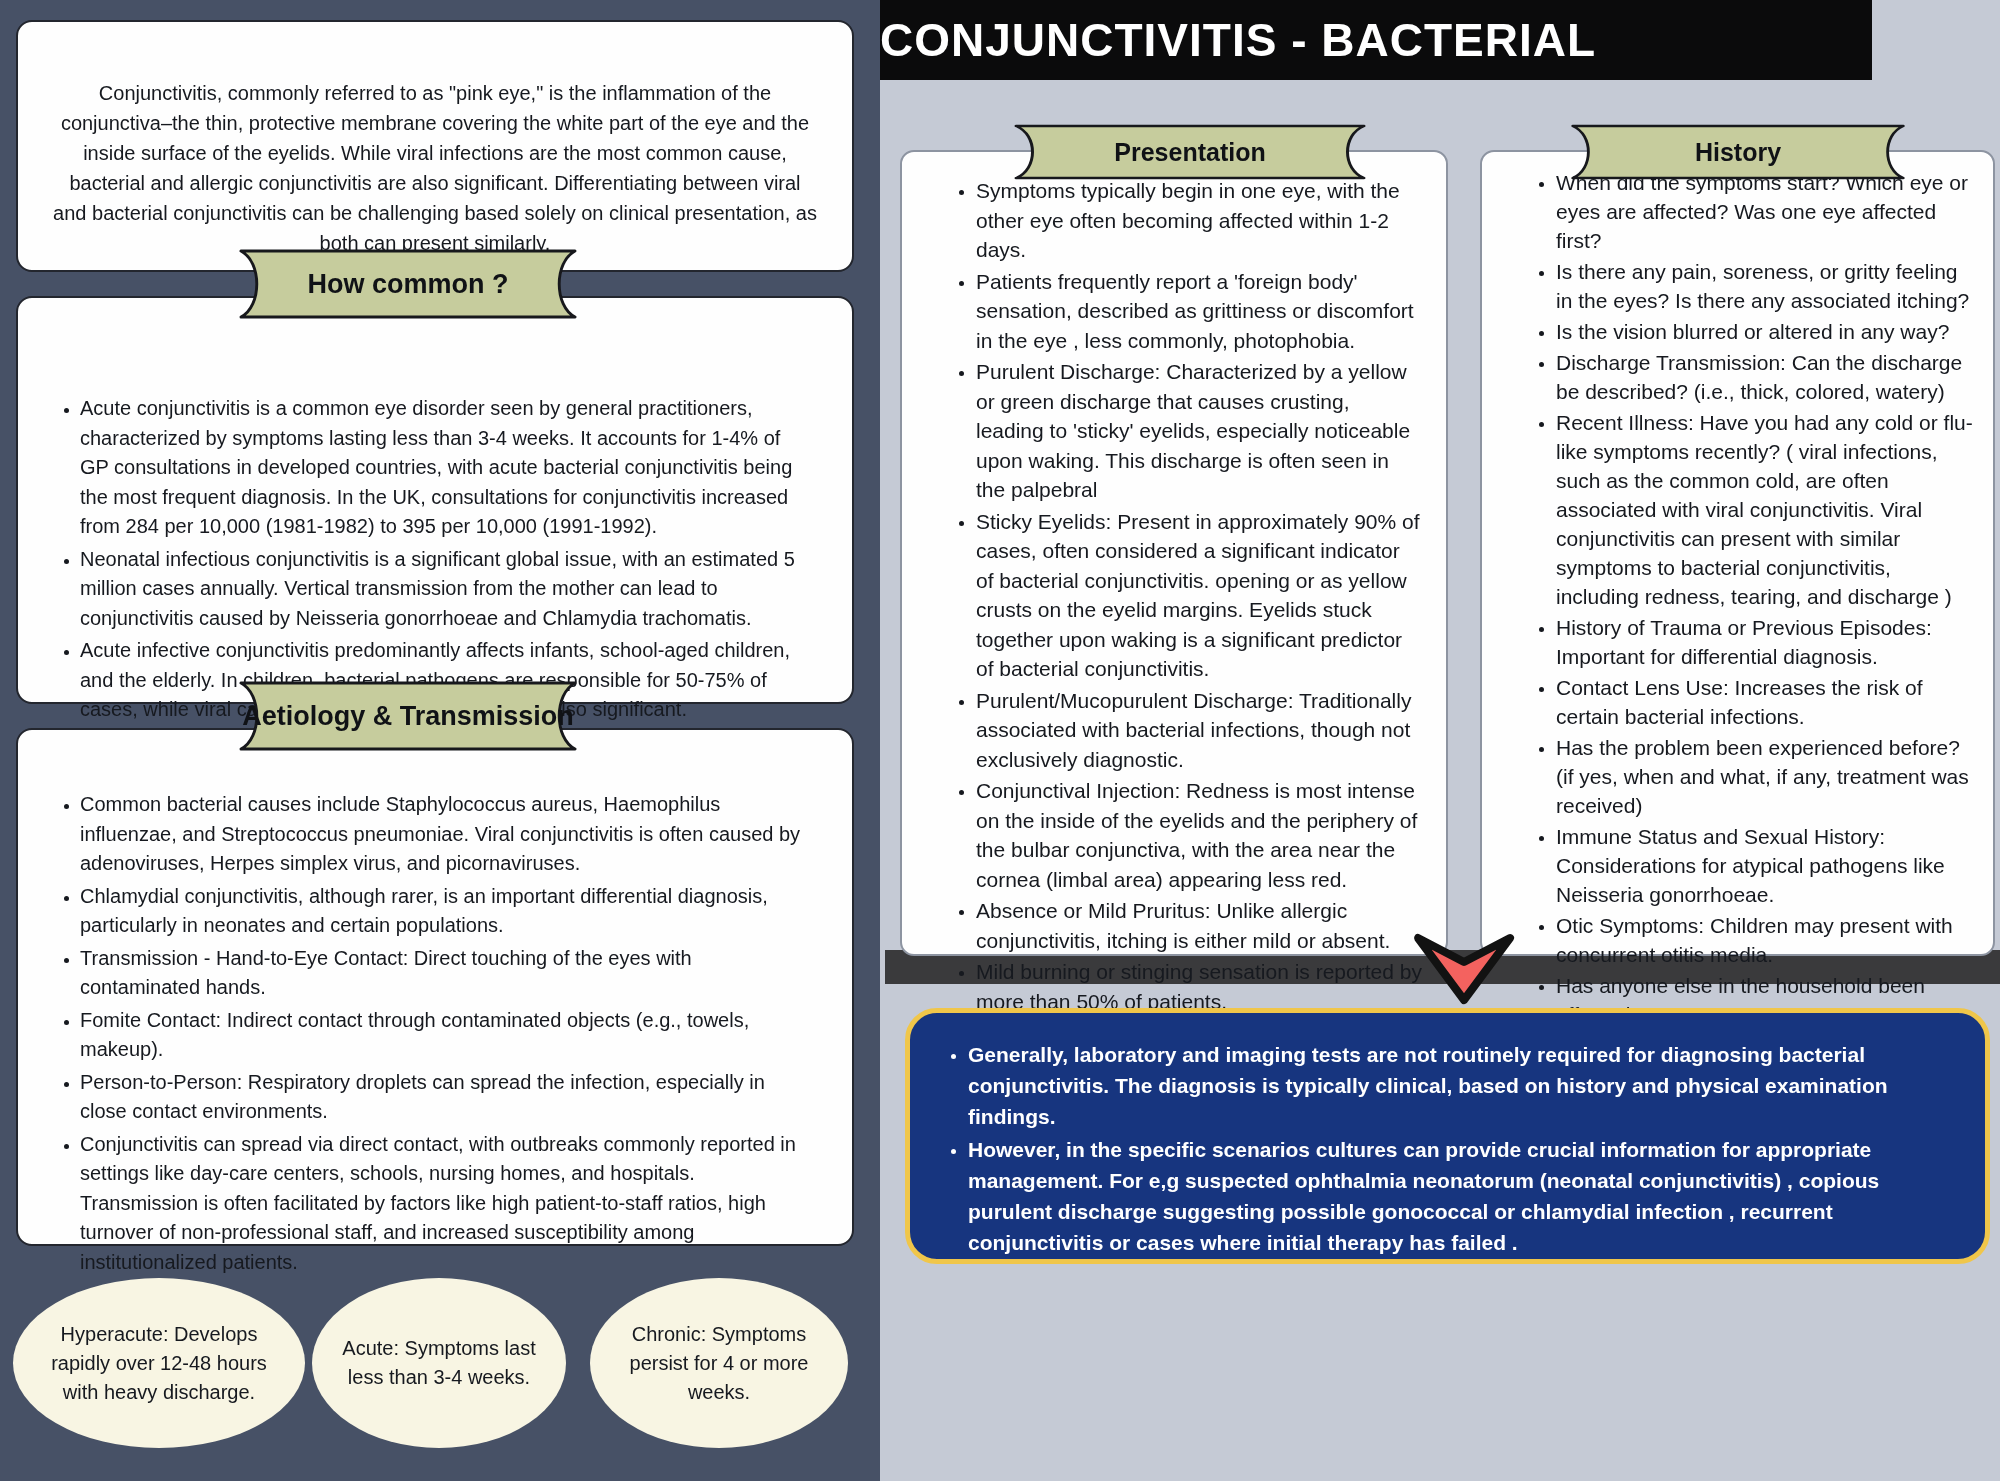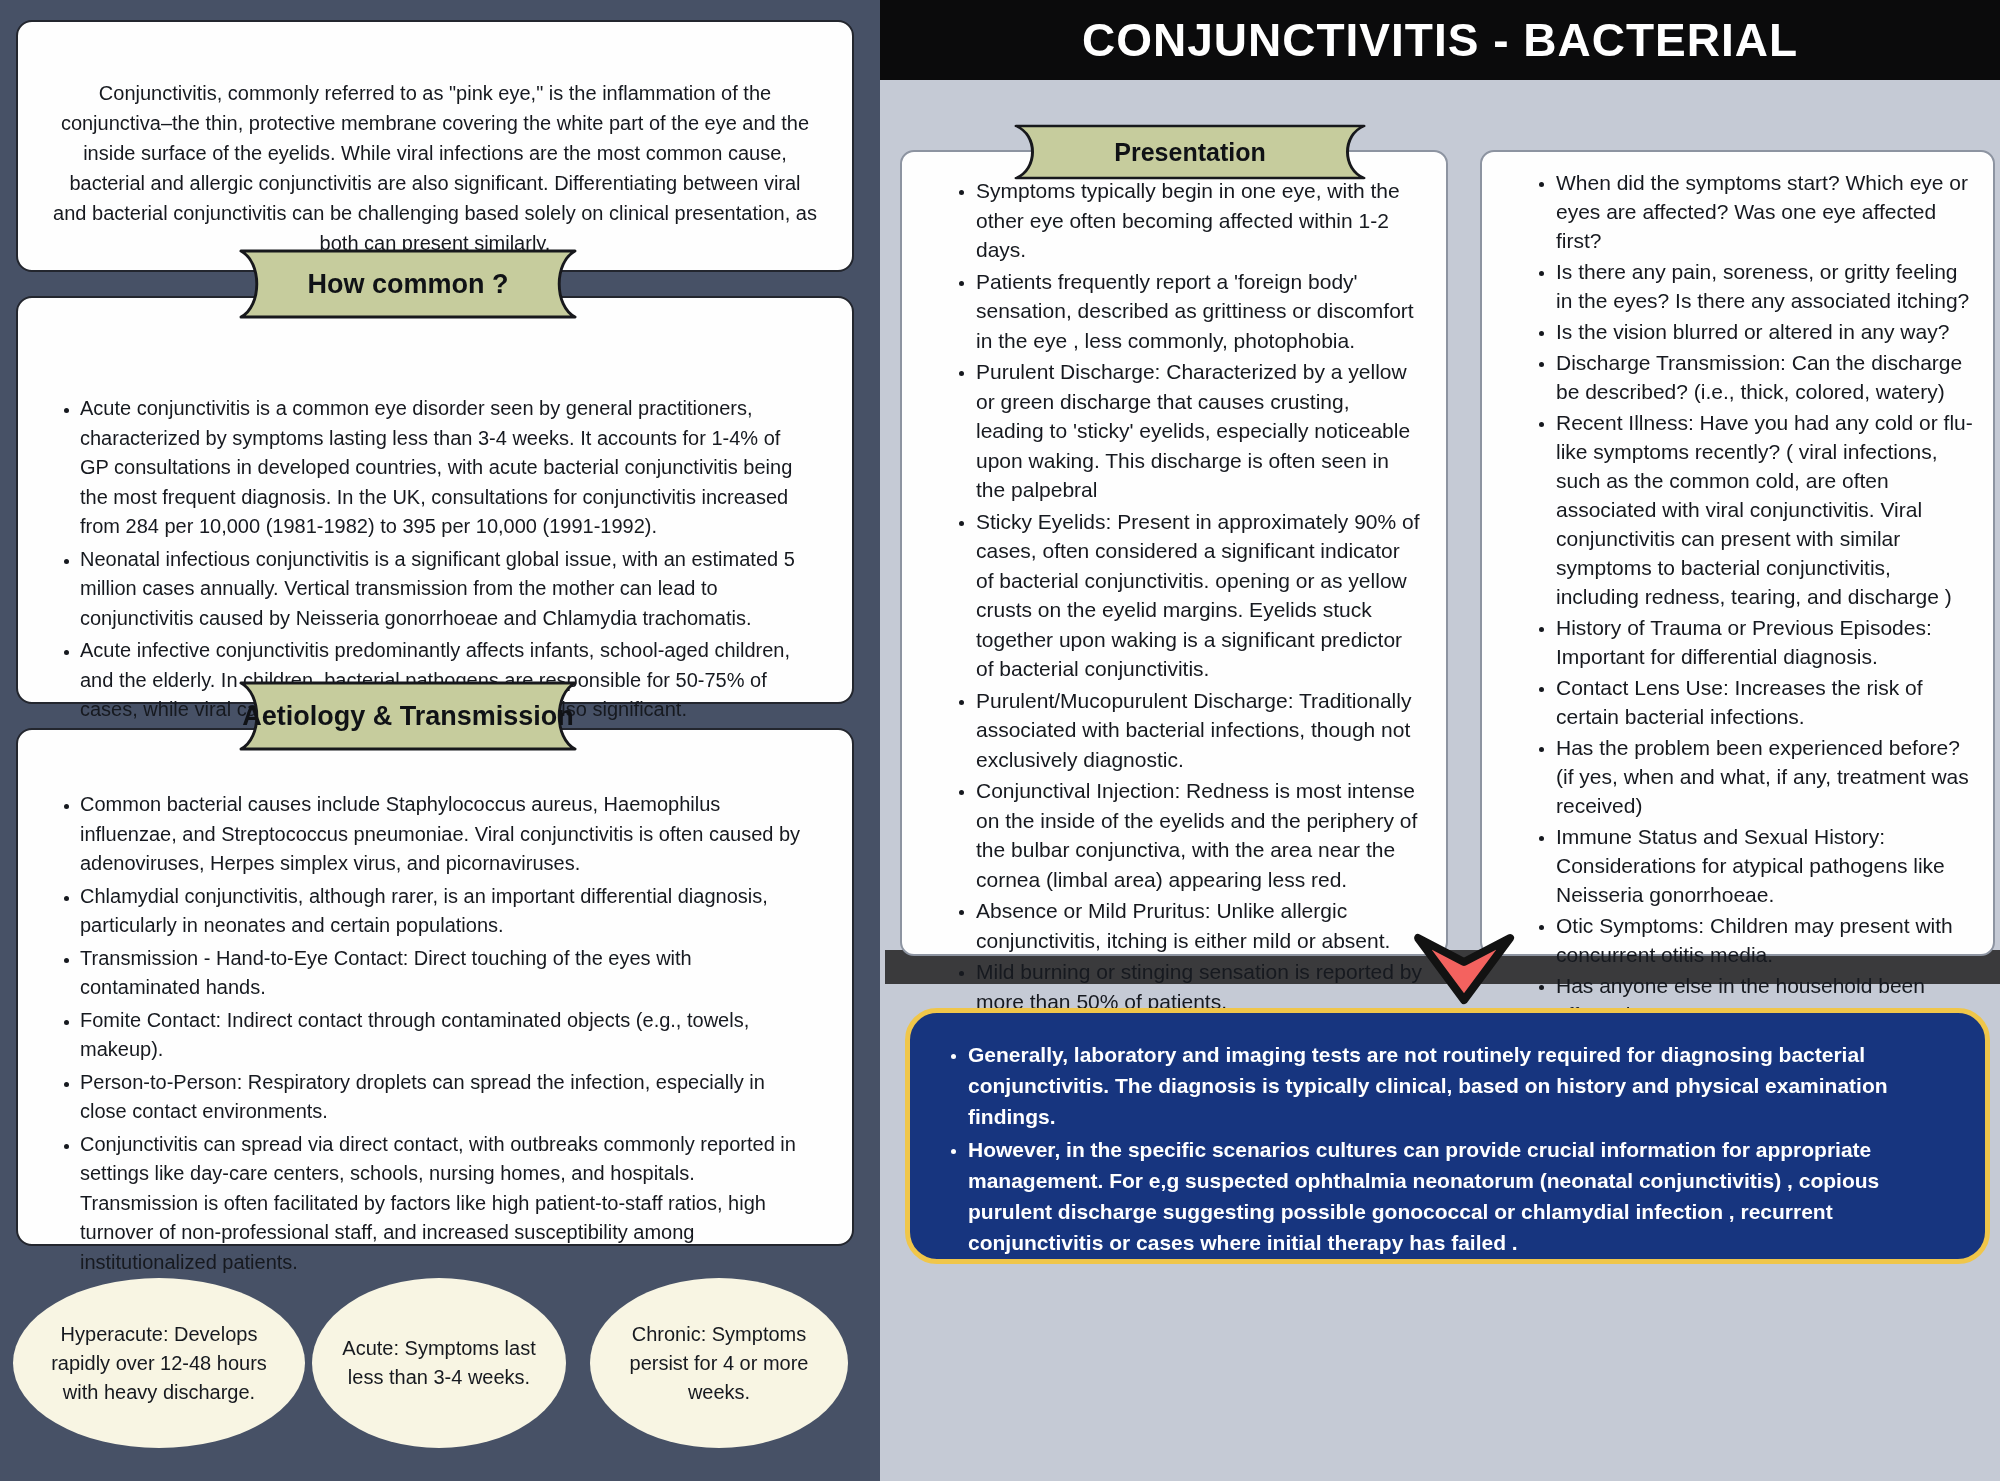--- a/index.html
+++ b/index.html
@@ -28,22 +28,22 @@
   .ribbon-left .ribbon-label{font-size:27px;}
   
   .bubble{position:absolute;top:1278px;height:170px;background:#f8f5e3;border-radius:50%;
           display:flex;align-items:center;justify-content:center;text-align:center;
           font-size:20px;line-height:29px;box-sizing:border-box;padding:0 26px;z-index:1;}
   #bubble-hyperacute{left:13px;width:292px;}
   #bubble-acute{left:312px;width:254px;}
   #bubble-chronic{left:590px;width:258px;}
   
   .right-panel{position:absolute;left:880px;top:0;width:1120px;height:1481px;background:#c5cad5;}
-  .title-bar{position:absolute;left:0;top:0;width:1120px;height:80px;background:#0b0b0c;
-             display:flex;align-items:center;justify-content:center;z-index:2;}
+  .title-bar{position:absolute;left:0;top:0;width:992px;height:80px;background:#0b0b0c;
+             display:flex;align-items:center;z-index:2;}
   .title-bar span{color:#ffffff;font-weight:bold;font-size:46px;letter-spacing:1px;}
   .shadow-band{position:absolute;left:5px;top:950px;width:1115px;height:34px;background:#3a3a3c;z-index:1;}
   .column{position:absolute;top:150px;height:806px;background:#fefefe;border:2px solid #8d94a1;
           border-radius:14px;box-sizing:border-box;z-index:2;}
   #presentation-col{left:20px;width:548px;}
   #history-col{left:600px;width:515px;}
   .column ul{margin:0;font-size:21px;}
   #presentation-col ul{padding:24px 24px 0 46px;line-height:29.5px;}
   #history-col ul{padding:16px 18px 0 46px;line-height:29px;}
   .column ul li{margin-bottom:2px;margin-left:28px;}
@@ -149,20 +149,26 @@
       </ul>
   </div>
 
   <div class="ribbon ribbon-right" id="ribbon-presentation">
     <svg viewBox="0 0 400 76" preserveAspectRatio="none">
       <path d="M26,5 L374,5 C352,16 352,60 374,71 L26,71 C48,60 48,16 26,5 Z" fill="#c6cc9d" stroke="#17181c" stroke-width="3" stroke-linejoin="round"></path>
     </svg>
     <span class="ribbon-label">Presentation</span>
   </div>
 
+  <div class="ribbon ribbon-right" id="ribbon-history">
+    <svg viewBox="0 0 400 76" preserveAspectRatio="none">
+      <path d="M26,5 L374,5 C352,16 352,60 374,71 L26,71 C48,60 48,16 26,5 Z" fill="#c6cc9d" stroke="#17181c" stroke-width="3" stroke-linejoin="round"></path>
+    </svg>
+    <span class="ribbon-label">History</span>
+  </div>
 
   <svg id="down-arrow" viewBox="0 0 112 78">
     <path d="M10,6 L56,68 L102,6 L56,30 Z" fill="#f4625f" stroke="#121212" stroke-width="8" stroke-linejoin="round"></path>
   </svg>
 
   <div class="note-box">
     <ul>
         <li>Generally, laboratory and imaging tests are not routinely required for diagnosing bacterial conjunctivitis. The diagnosis is typically clinical, based on history and physical examination findings.</li>
         <li>However, in the specific scenarios cultures can provide crucial information for appropriate management. For e,g suspected ophthalmia neonatorum (neonatal conjunctivitis) , copious purulent discharge suggesting possible gonococcal or chlamydial infection , recurrent conjunctivitis or cases where initial therapy has failed .</li>
       </ul>

